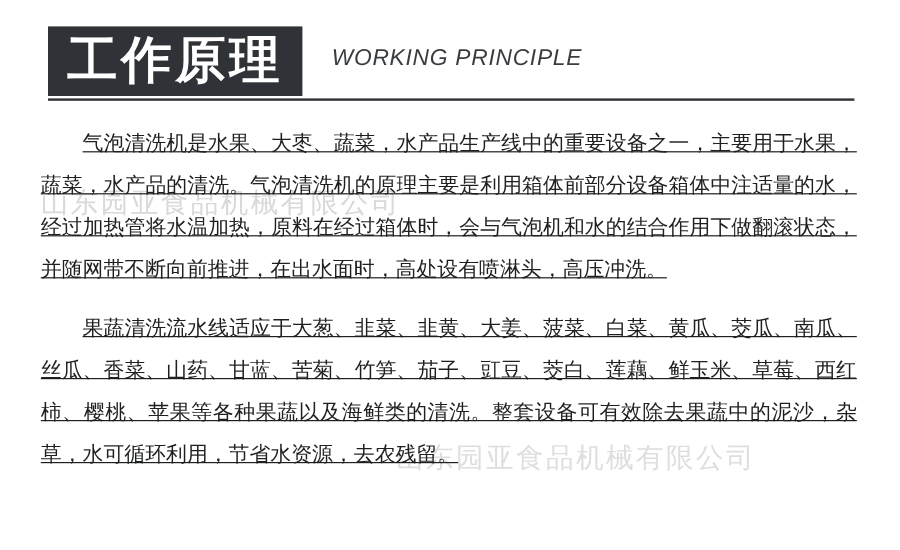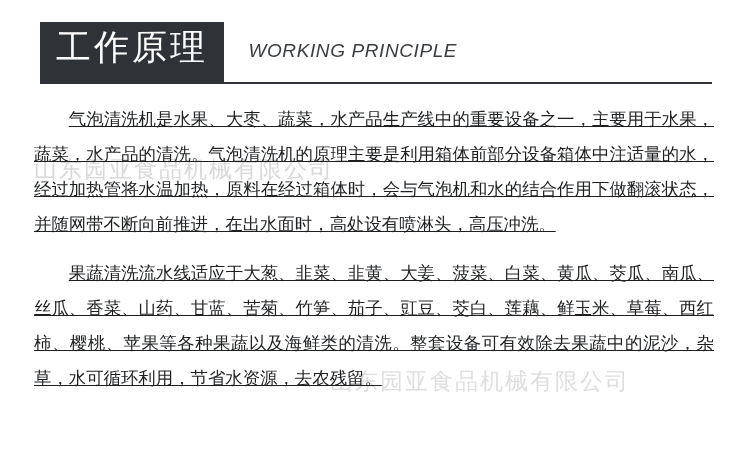--- a/index.html
+++ b/index.html
@@ -24,24 +24,24 @@
   
   .header {
     position: relative;
     margin: 22px 38px 0 40px;
     height: 56px;
   }
   .header-badge {
     display: inline-block;
     background: #2f3236;
     color: #ffffff;
-    font-size: 35px;
-    font-weight: normal;
+    font-size: 42px;
+    font-weight: bold;
     letter-spacing: 3px;
-    padding: 7px 16px 20px 16px;
+    padding: 7px 16px 9px 16px;
     line-height: 1;
     vertical-align: middle;
   }
   .header-sub {
     display: inline-block;
     color: #3a3d40;
     font-size: 19px;
     letter-spacing: 0.6px;
     margin-left: 20px;
     vertical-align: middle;

